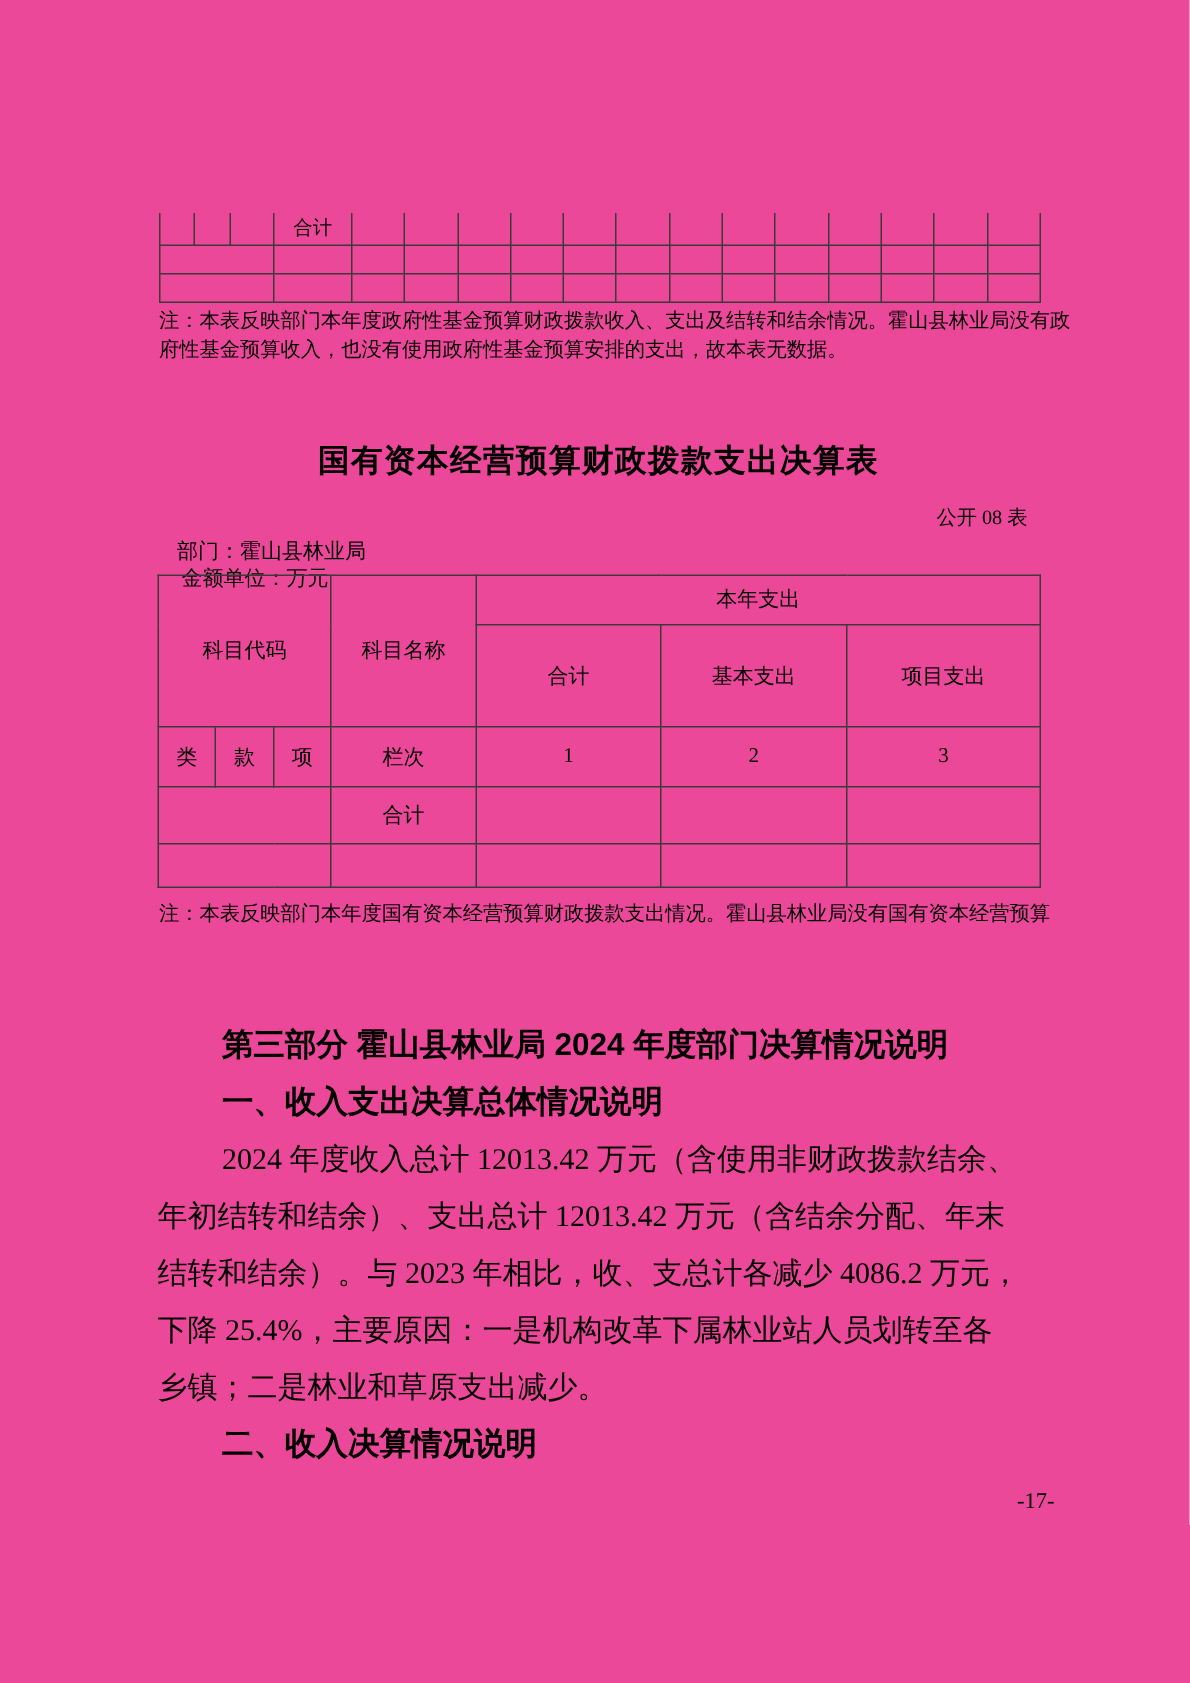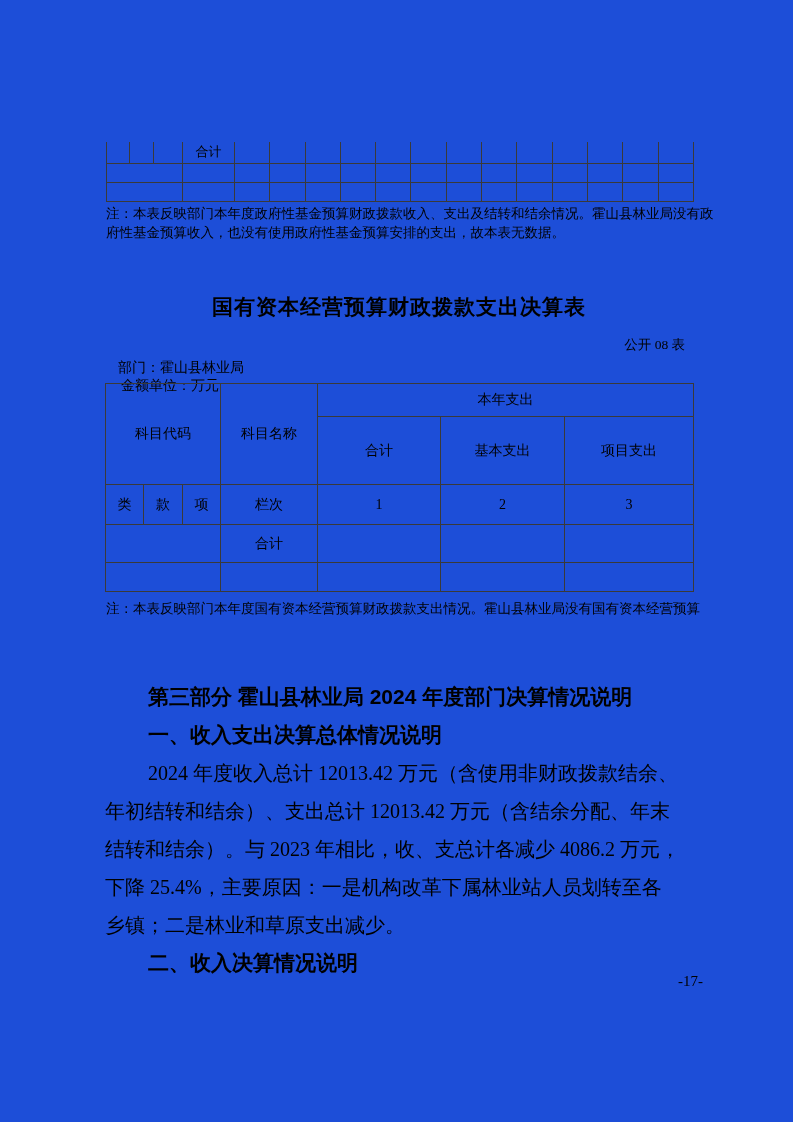--- a/index.html
+++ b/index.html
@@ -1,19 +1,19 @@
 <!DOCTYPE html>
 <html><head>
 <meta charset="utf-8">
 <style>
   html,body { margin:0; padding:0; background:#e8e8e8; }
   .page {
     position:relative;
     width:793px; height:1122px;
-    background:#1d4ed8;
+    background:#ec4899;
     font-family:"Liberation Serif", serif;
     color:#000;
     overflow:hidden;
   }
 
   
   table { border-collapse:collapse; table-layout:fixed; }
   td {
     border:1px solid #3a3a3a;
     padding:0;
@@ -65,21 +65,21 @@
     height:38px; line-height:38px;
     font-size:20px; white-space:nowrap;
   }
   .heading {
     font-family:"Liberation Sans", sans-serif;
     font-weight:bold; font-size:21px;
   }
   .indent { padding-left:43px; }
 
   .page-num {
-    position:absolute; left:105px; top:973px; width:598px;
+    position:absolute; left:105px; top:993px; width:598px;
     text-align:right; font-size:15px;
   }
 </style>
 </head>
 <body>
 
 <div class="page">
 
   <table class="cont-table">
     <colgroup>

